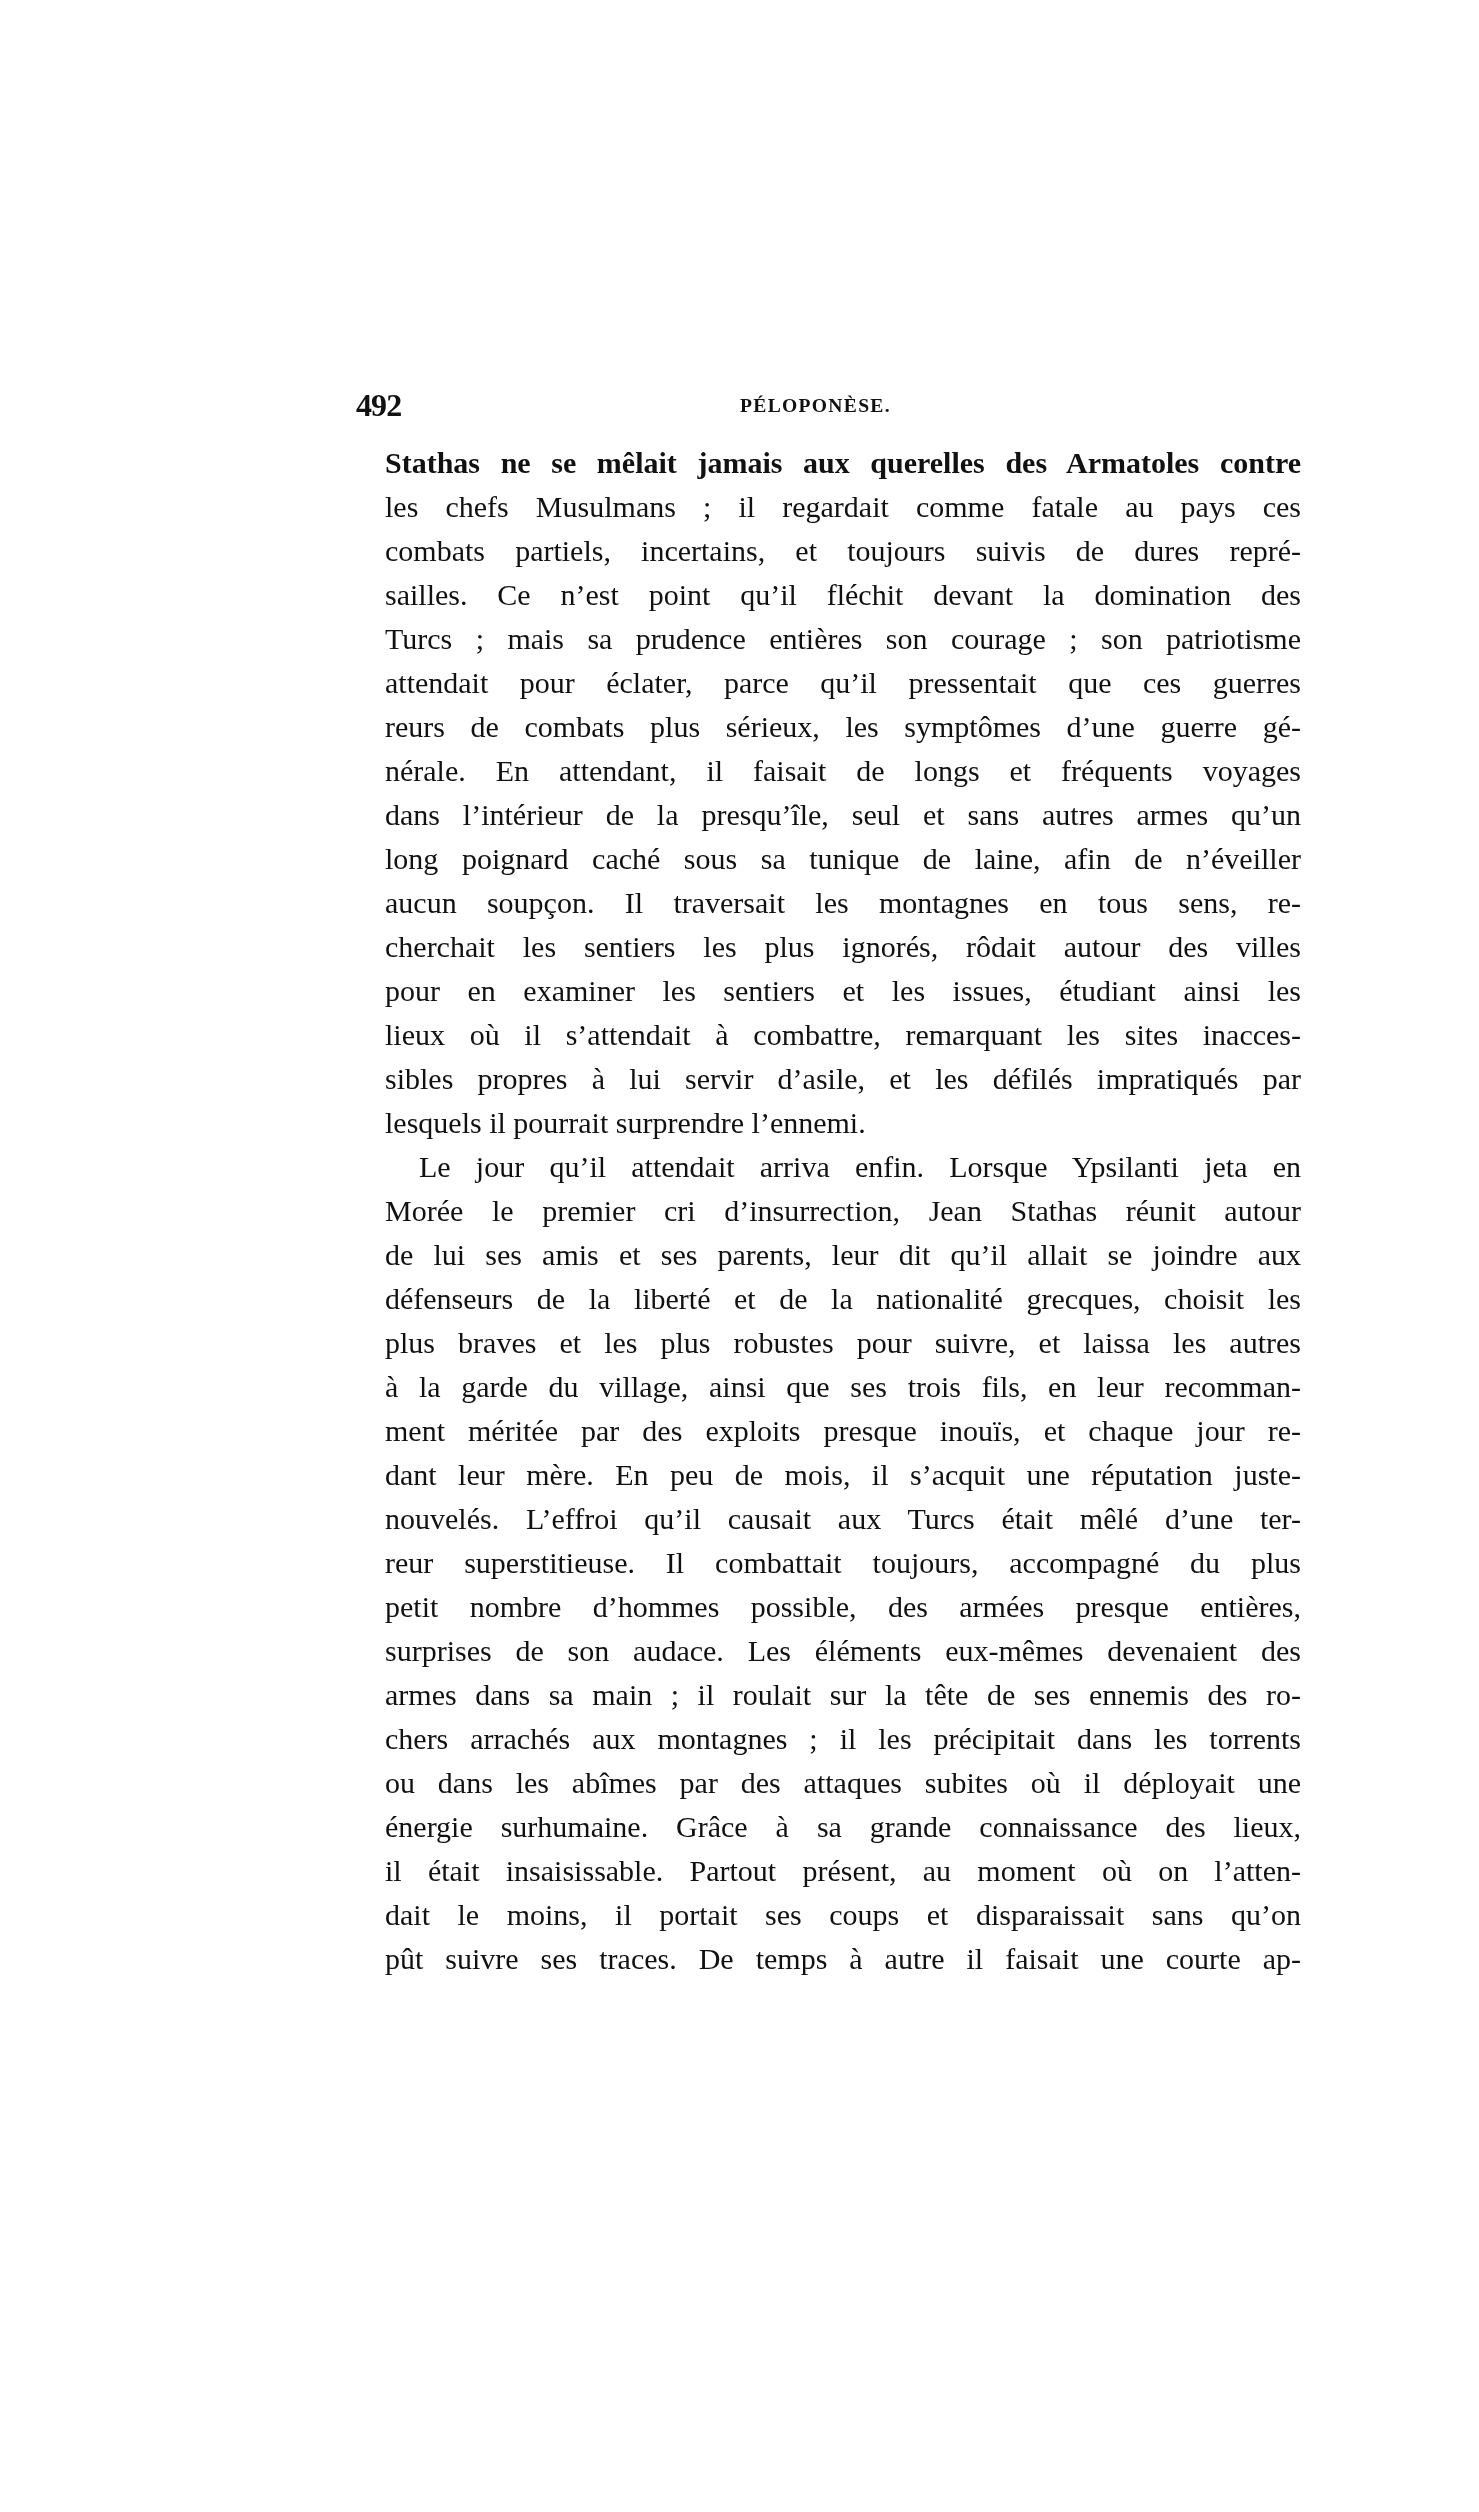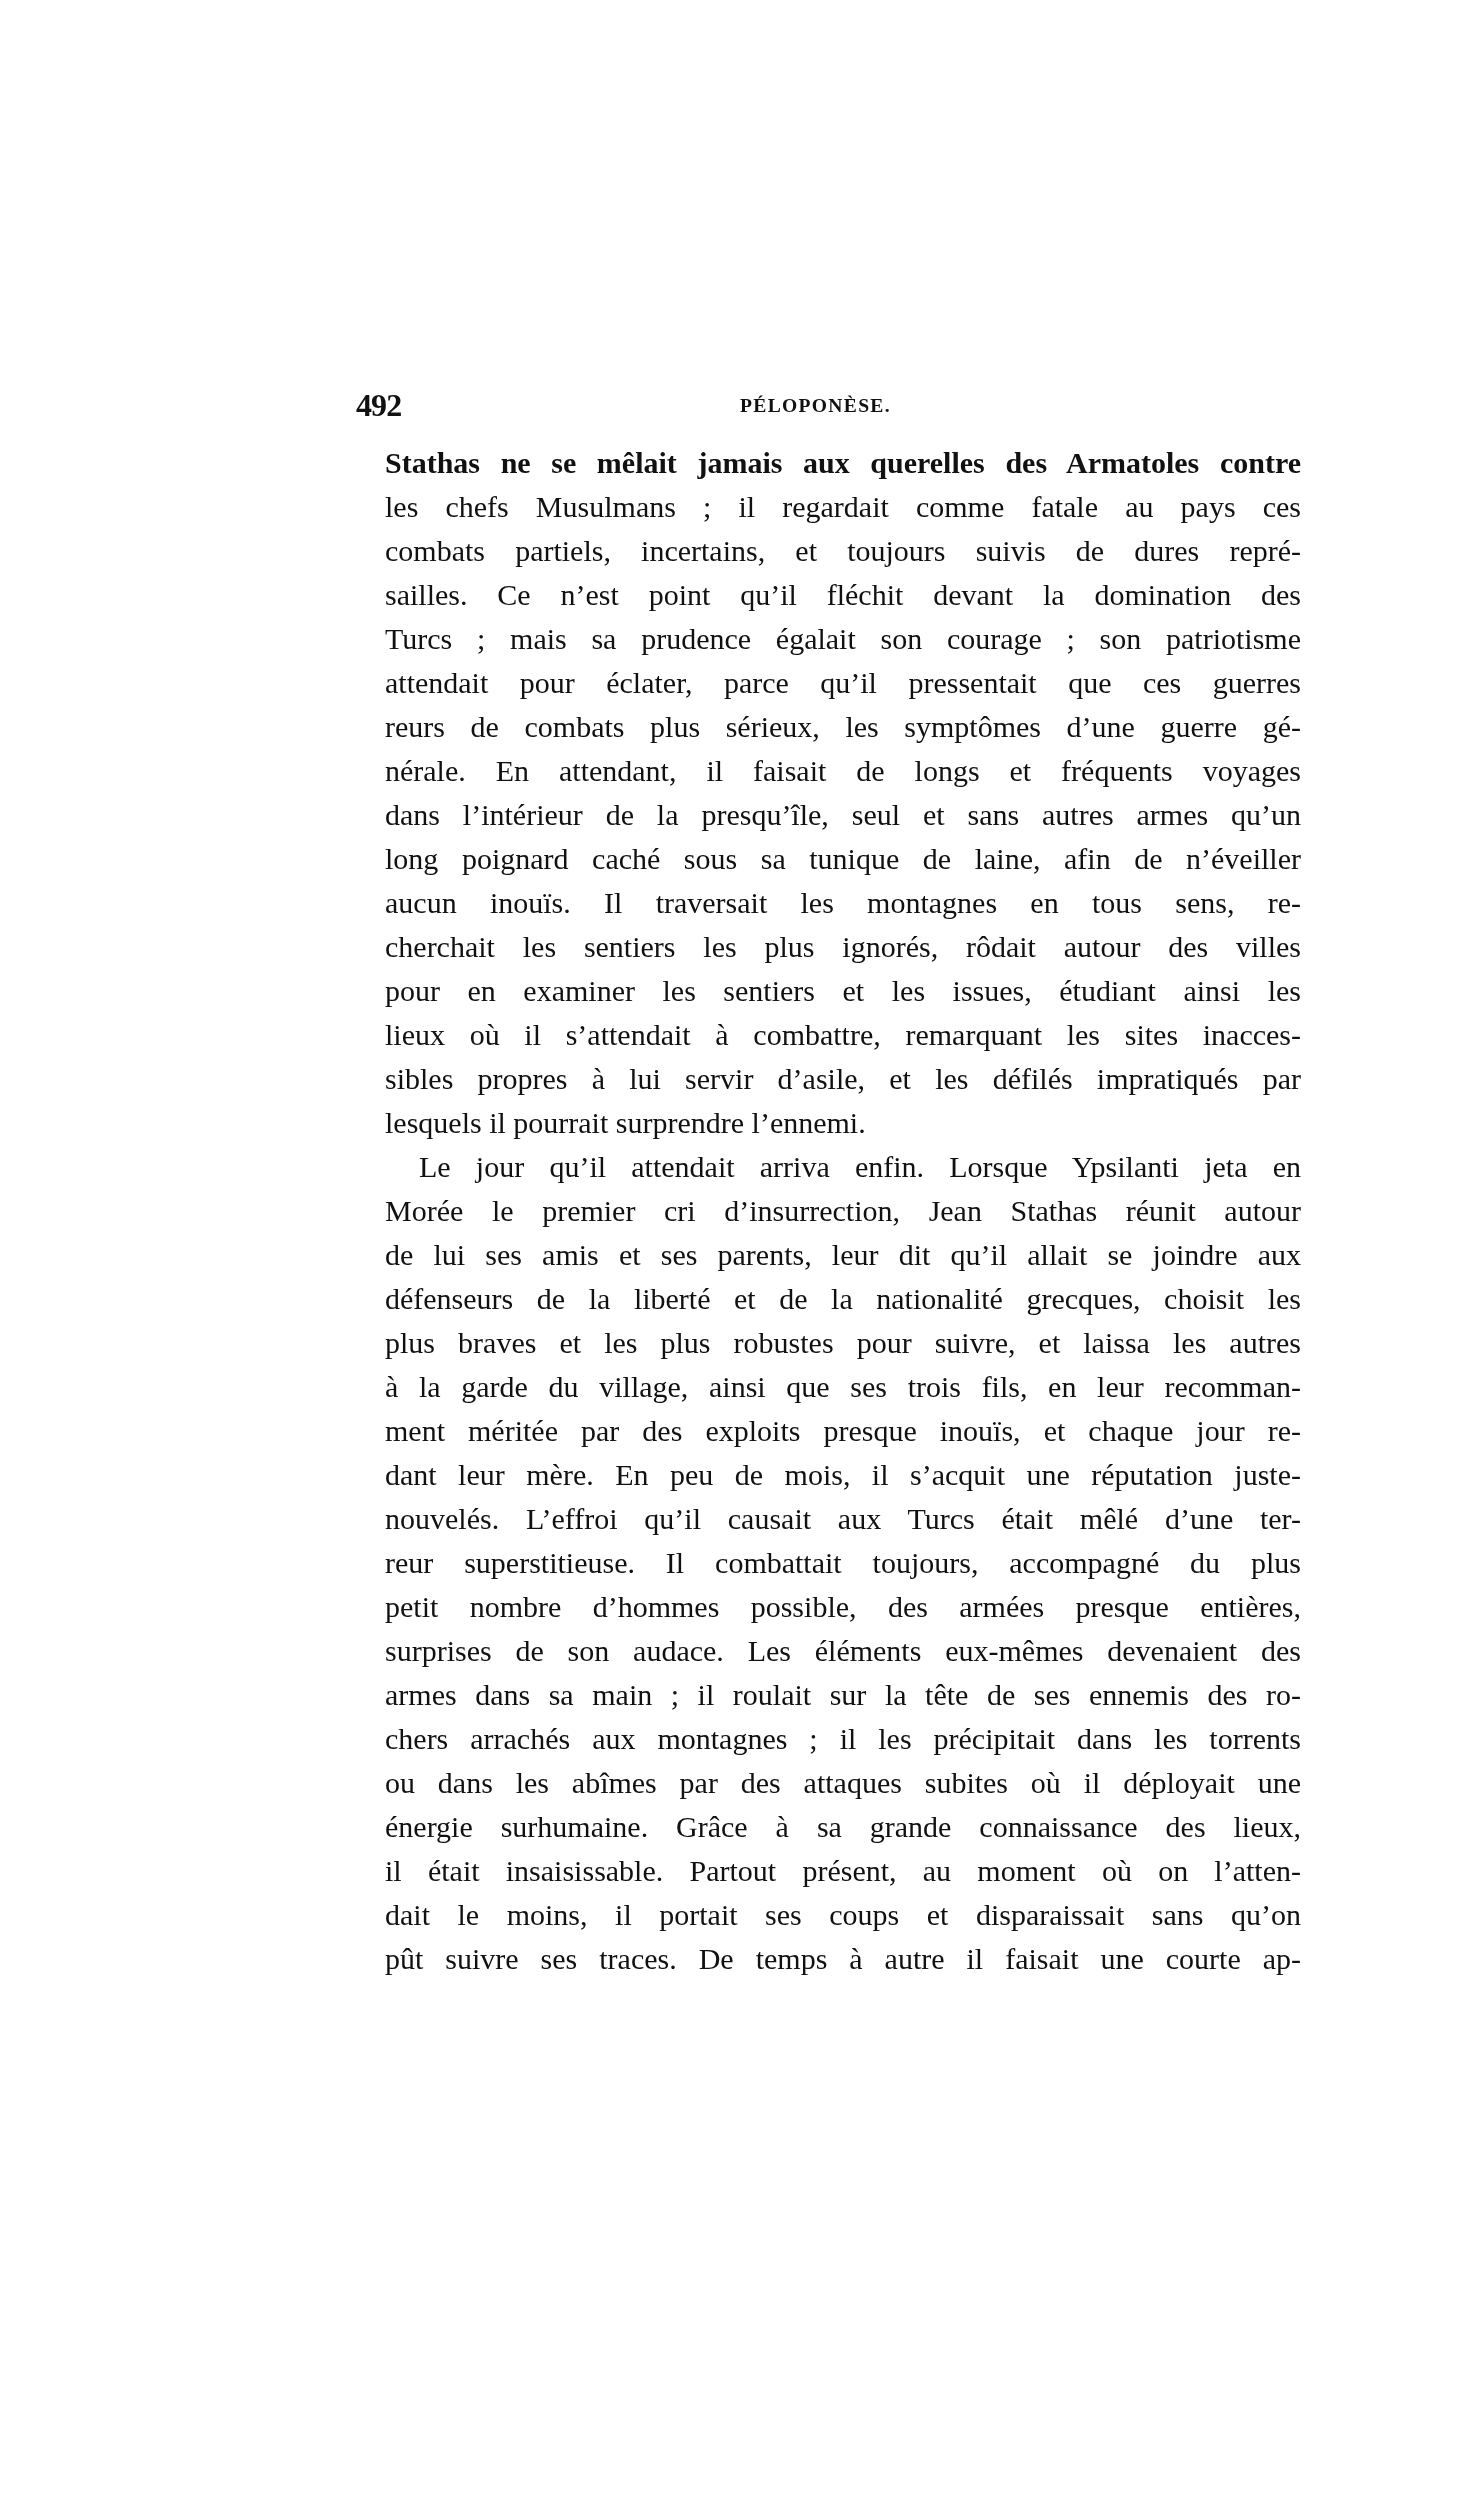--- a/index.html
+++ b/index.html
@@ -22,27 +22,27 @@
     <span class="page-number">492</span>
     <span class="section-title">PÉLOPONÈSE.</span>
   </div>
 
   <div class="text-body">
 
     <div class="line first">Stathas ne se mêlait jamais aux querelles des Armatoles contre</div>
     <div class="line">les chefs Musulmans ; il regardait comme fatale au pays ces</div>
     <div class="line">combats partiels, incertains, et toujours suivis de dures repré-</div>
     <div class="line">sailles. Ce n’est point qu’il fléchit devant la domination des</div>
-    <div class="line">Turcs ; mais sa prudence égalait son courage ; son patriotisme</div>
+    <div class="line">Turcs ; mais sa prudence entières son courage ; son patriotisme</div>
     <div class="line">attendait pour éclater, parce qu’il pressentait que ces guerres</div>
     <div class="line">reurs de combats plus sérieux, les symptômes d’une guerre gé-</div>
     <div class="line">nérale. En attendant, il faisait de longs et fréquents voyages</div>
     <div class="line">dans l’intérieur de la presqu’île, seul et sans autres armes qu’un</div>
     <div class="line">long poignard caché sous sa tunique de laine, afin de n’éveiller</div>
-    <div class="line">aucun inouïs. Il traversait les montagnes en tous sens, re-</div>
+    <div class="line">aucun soupçon. Il traversait les montagnes en tous sens, re-</div>
     <div class="line">cherchait les sentiers les plus ignorés, rôdait autour des villes</div>
     <div class="line">pour en examiner les sentiers et les issues, étudiant ainsi les</div>
     <div class="line">lieux où il s’attendait à combattre, remarquant les sites inacces-</div>
     <div class="line">sibles propres à lui servir d’asile, et les défilés impratiqués par</div>
     <div class="line last">lesquels il pourrait surprendre l’ennemi.</div>
 
     <div class="line indent">Le jour qu’il attendait arriva enfin. Lorsque Ypsilanti jeta en</div>
     <div class="line">Morée le premier cri d’insurrection, Jean Stathas réunit autour</div>
     <div class="line">de lui ses amis et ses parents, leur dit qu’il allait se joindre aux</div>
     <div class="line">défenseurs de la liberté et de la nationalité grecques, choisit les</div>

